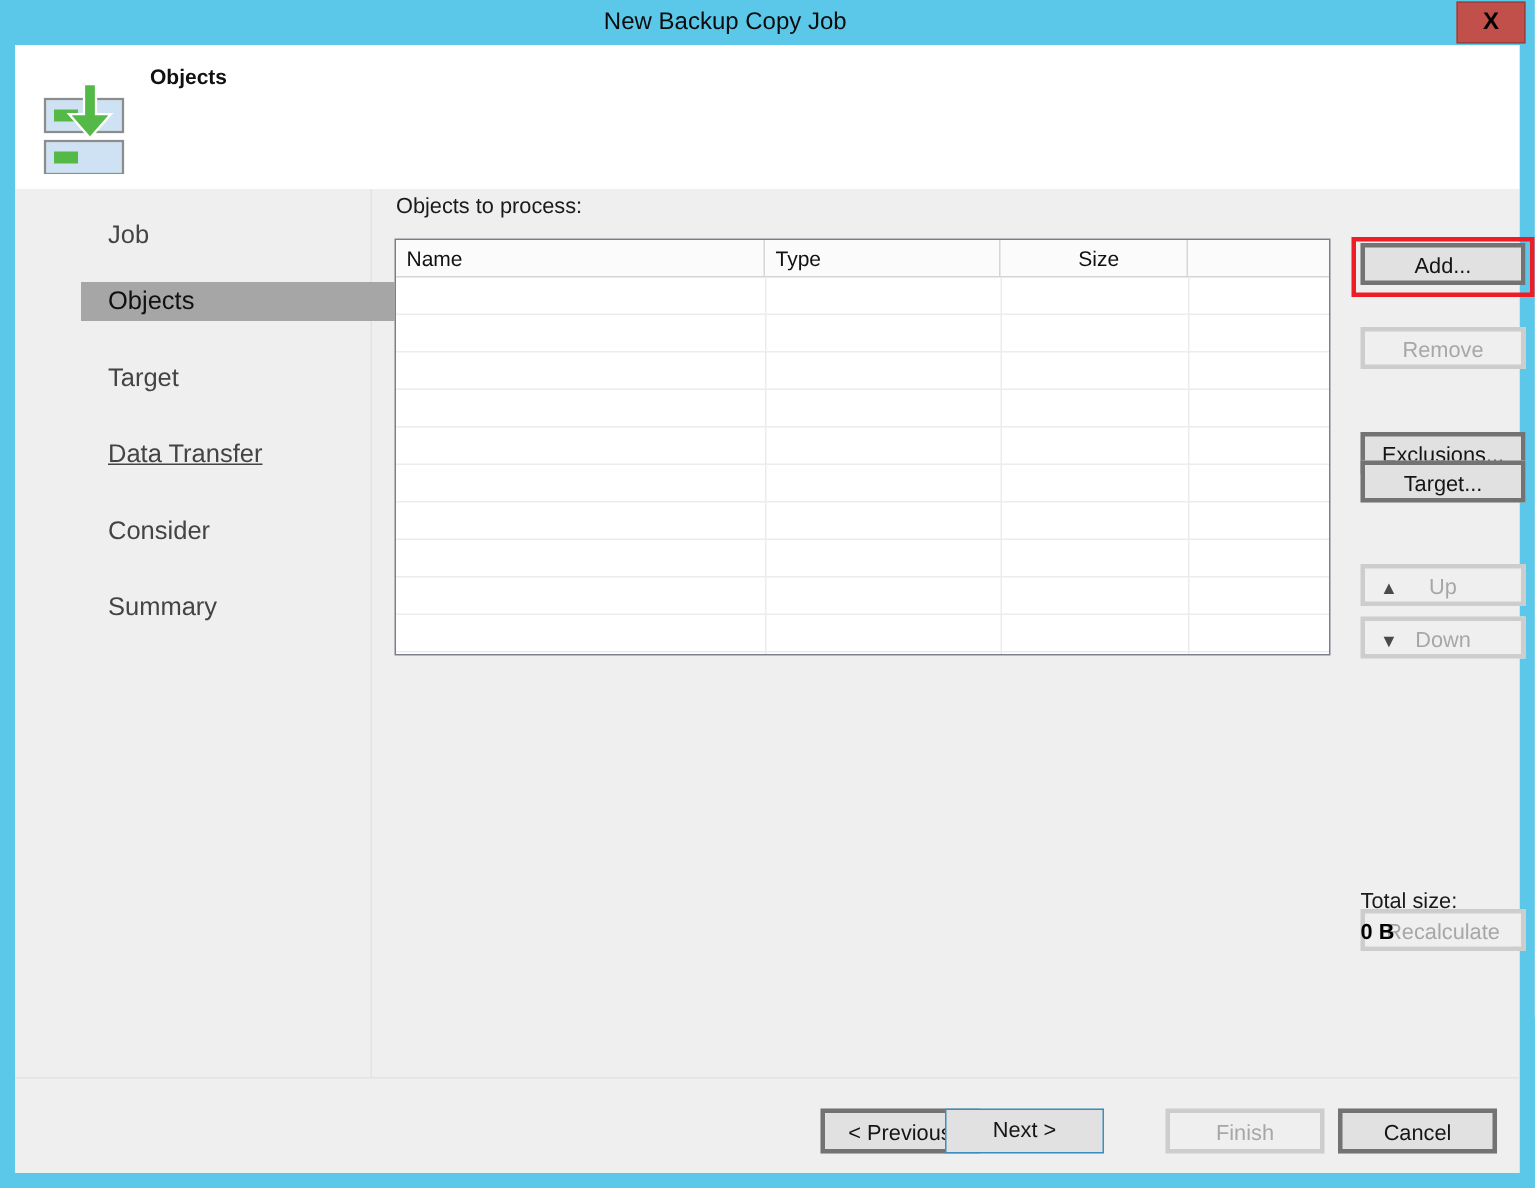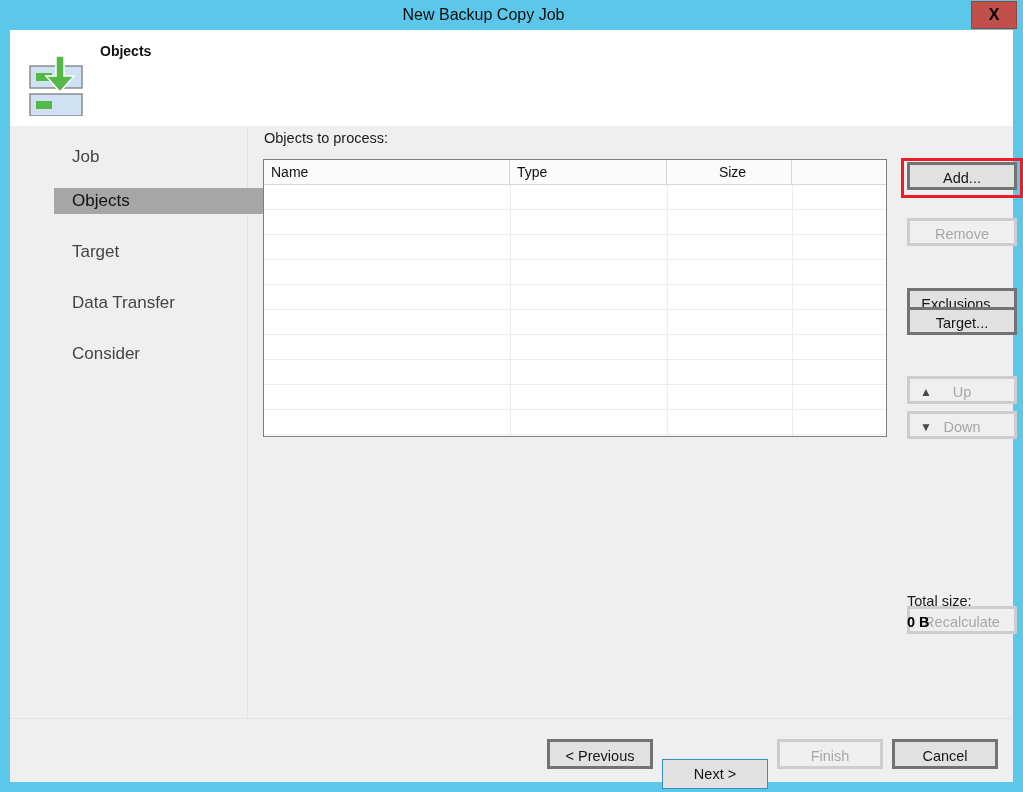--- a/index.html
+++ b/index.html
@@ -289,25 +289,28 @@
       <div id="sidebar">
         <div class="nav-item" style="top:18px;">
           <span>Job</span>
         </div>
         <div class="nav-item selected" style="top:62px;">
           <span>Objects</span>
         </div>
         <div class="nav-item" style="top:113px;">
           <span>Target</span>
         </div>
-        <div class="nav-item" style="top:164px;">
+        <div class="nav-item" style="top:164px;text-decoration:underline;">
           <span>Data Transfer</span>
         </div>
         <div class="nav-item" style="top:215px;">
           <span>Consider</span>
+        </div>
+        <div class="nav-item" style="top:266px;">
+          <span>Summary</span>
         </div>
       </div>
 
       <div id="main">
 
         <div id="objects-label">Objects to process:</div>
 
         <div id="grid">
           <div id="grid-header">
             <div class="col-header" style="left:0; width:246px;">Name</div>
@@ -355,19 +358,19 @@
 
         <button class="btn side-btn disabled" style="top:480px;">Recalculate</button>
 
         <div id="total-size-label">Total size:</div>
         <div id="total-size-value">0 B</div>
       </div>
     </div>
 
     <div id="footer">
       <button class="btn footer-btn" style="left:537px;">&lt; Previous</button>
-      <button class="btn footer-btn focused" style="left:652px;margin-top:20px;">Next &gt;</button>
+      <button class="btn footer-btn focused" style="left:620px;">Next &gt;</button>
       <button class="btn footer-btn disabled" style="left:767px;">Finish</button>
       <button class="btn footer-btn" style="left:882px;">Cancel</button>
     </div>
 
   </div>
 </div>
 
 </body></html>

